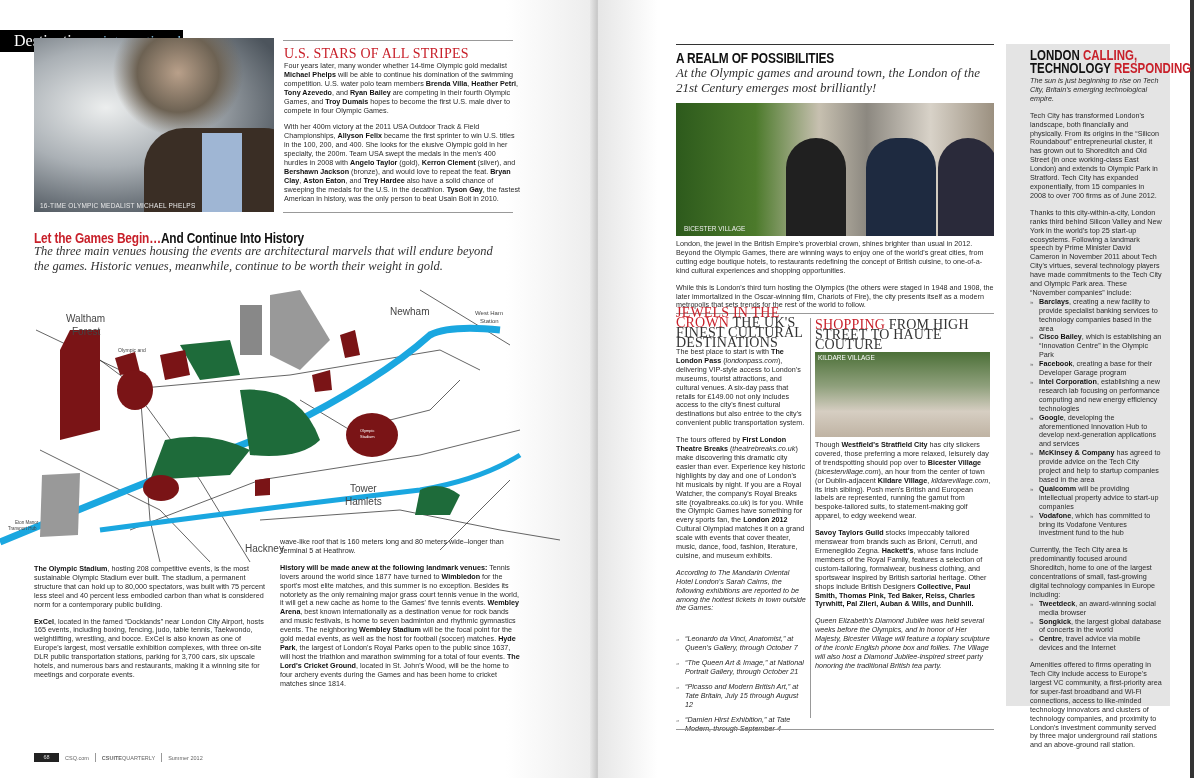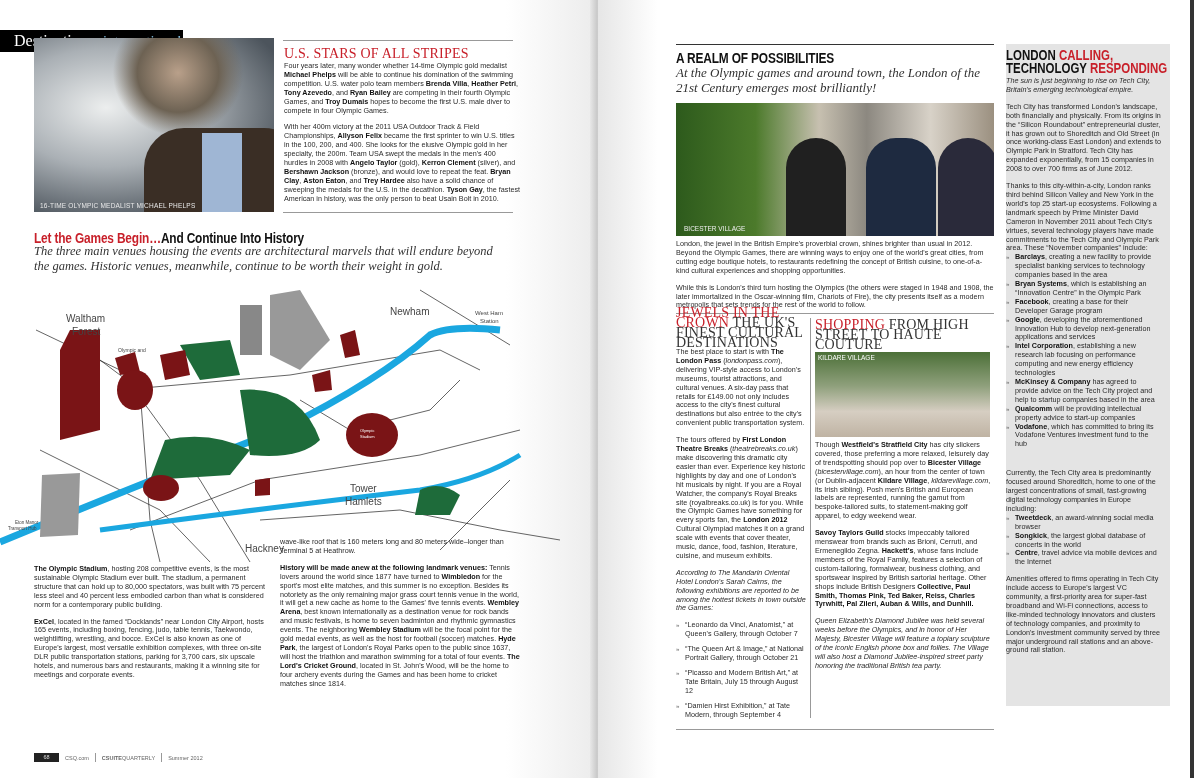--- a/index.html
+++ b/index.html
@@ -151,21 +151,21 @@
   <p class="body">London, the jewel in the British Empire's proverbial crown, shines brighter than usual in 2012.  Beyond the Olympic Games, there are winning ways to enjoy one of the world's great cities, from cutting edge boutique hotels, to restaurants redefining the concept of British cuisine, to one-of-a-kind cultural experiences and shopping opportunities.</p>
   <p class="body" style="margin-top:8px">While this is London's third turn hosting the Olympics (the others were staged in 1948 and 1908, the later immortalized in the Oscar-winning film, Chariots of Fire), the city presents itself as a modern metropolis that sets trends for the rest of the world to follow.</p>
 </div>
 <div class="hr" style="left:676px;top:313px;width:318px"></div>
 
 <div class="col" style="left:676px;top:308px;width:130px">
   <div class="redhead" style="line-height:10px"><span>JEWELS IN THE CROWN</span> <span style="color:#333">THE UK'S FINEST CULTURAL DESTINATIONS</span></div>
   <p class="body html" style="">The best place to start is with <b>The London Pass</b> (<i>londonpass.com</i>), delivering VIP-style access to London's museums, tourist attractions, and cultural venues. A six-day pass that retails for £149.00 not only includes access to the city's finest cultural destinations but also entrée to the city's convenient public transportation system.</p>
   <p class="body html" style="margin-top:8px">The tours offered by <b>First London Theatre Breaks</b> (<i>theatrebreaks.co.uk</i>) make discovering this dramatic city easier than ever. Experience key historic highlights by day and one of London's hit musicals by night. If you are a Royal Watcher, the company's Royal Breaks site (royalbreaks.co.uk) is for you.  While the Olympic Games have something for every sports fan, the <b>London 2012</b> Cultural Olympiad matches it on a grand scale with events that cover theater, music, dance, food, fashion, literature, cuisine, and museum exhibits.</p>
   <p class="body" style="margin-top:8px;font-style:italic">According to The Mandarin Oriental Hotel London's Sarah Cairns, the following exhibitions are reported to be among the hottest tickets in town outside the Games:</p>
-  <ul class="bul body" style="margin-top:8px;">
+  <ul class="bul body" style="margin-top:22px;font-style:italic">
     <li style="margin-bottom:6px">“Leonardo da Vinci, Anatomist,” at Queen's Gallery, through October 7</li>
     <li style="margin-bottom:6px">“The Queen Art &amp; Image,” at National Portrait Gallery, through October 21</li>
     <li style="margin-bottom:6px">“Picasso and Modern British Art,” at Tate Britain, July 15 through August 12</li>
     <li>“Damien Hirst Exhibition,” at Tate Modern, through September 4</li>
   </ul>
 </div>
 
 <div class="vrule" style="left:810px;top:318px;height:400px"></div>
 
 <div class="col" style="left:815px;top:320px;width:178px">
@@ -175,39 +175,39 @@
   <div class="cap">KILDARE VILLAGE</div>
 </div>
 <div class="col" style="left:815px;top:441px;width:178px">
   <p class="body html">Though <b>Westfield's Stratfield City</b> has city slickers covered, those preferring a more relaxed, leisurely day of trendspotting should pop over to <b>Bicester Village</b> (<i>bicestervillage.com</i>), an hour from the center of town (or Dublin-adjacent <b>Kildare Village</b>, <i>kildarevillage.com</i>, its Irish sibling). Posh men's British and European labels are represented, running the gamut from bespoke-tailored suits, to statement-making golf apparel, to edgy weekend wear.</p>
   <p class="body html" style="margin-top:8px"><b>Savoy Taylors Guild</b> stocks impeccably tailored menswear from brands such as Brioni, Cerruti, and Ermenegildo Zegna. <b>Hackett's</b>, whose fans include members of the Royal Family, features a selection of custom-tailoring, formalwear, business clothing, and sportswear inspired by British sartorial heritage. Other shops include British Designers <b>Collective, Paul Smith, Thomas Pink, Ted Baker, Reiss, Charles Tyrwhitt, Pal Zileri, Auban &amp; Wills, and Dunhill.</b></p>
   <p class="body" style="margin-top:8px;font-style:italic">Queen Elizabeth's Diamond Jubilee was held several weeks before the Olympics, and in honor of Her Majesty, Bicester Village will feature a topiary sculpture of the iconic English phone box and follies. The Village will also host a Diamond Jubilee-inspired street party honoring the traditional British tea party.</p>
 </div>
 <div class="hr" style="left:676px;top:729px;width:318px"></div>
 
 <div class="sidebar">
-  <div style="padding:5px 8px 0 0">
+  <div style="padding:5px 8px 0 24px">
     <div class="sb-title">
       <div style="text-transform:uppercase"><span>London </span><span class="r">Calling,</span></div>
       <div style="text-transform:uppercase"><span>Technology </span><span class="r">Responding</span></div>
     </div>
     <p class="body" style="font-style:italic;margin-top:2px">The sun is just beginning to rise on Tech City, Britain's emerging technological empire.</p>
     <p class="body" style="margin-top:8px">Tech City has transformed London's landscape, both financially and physically. From its origins in the “Silicon Roundabout” entrepreneurial cluster, it has grown out to Shoreditch and Old Street (in once working-class East London) and extends to Olympic Park in Stratford. Tech City has expanded exponentially, from 15 companies in 2008 to over 700 firms as of June 2012.</p>
     <p class="body" style="margin-top:8px">Thanks to this city-within-a-city, London ranks third behind Silicon Valley and New York in the world's top 25 start-up ecosystems. Following a landmark speech by Prime Minister David Cameron in November 2011 about Tech City's virtues, several technology players have made commitments to the Tech City and Olympic Park area. These “November companies” include:</p>
     <ul class="bul body">
       <li class="html"><b>Barclays</b>, creating a new facility to provide specialist banking services to technology companies based in the area</li>
-      <li class="html"><b>Bryan Systems</b>, which is establishing an “Innovation Centre” in the Olympic Park</li>
+      <li class="html"><b>Cisco Bailey</b>, which is establishing an “Innovation Centre” in the Olympic Park</li>
       <li class="html"><b>Facebook</b>, creating a base for their Developer Garage program</li>
+      <li class="html"><b>Intel Corporation</b>, establishing a new research lab focusing on performance computing and new energy efficiency technologies</li>
       <li class="html"><b>Google</b>, developing the aforementioned Innovation Hub to develop next-generation applications and services</li>
-      <li class="html"><b>Intel Corporation</b>, establishing a new research lab focusing on performance computing and new energy efficiency technologies</li>
       <li class="html"><b>McKinsey &amp; Company</b> has agreed to provide advice on the Tech City project and help to startup companies based in the area</li>
       <li class="html"><b>Qualcomm</b> will be providing intellectual property advice to start-up companies</li>
       <li class="html"><b>Vodafone</b>, which has committed to bring its Vodafone Ventures investment fund to the hub</li>
     </ul>
-    <p class="body" style="margin-top:20px">Currently, the Tech City area is predominantly focused around Shoreditch, home to one of the largest concentrations of small, fast-growing digital technology companies in Europe including:</p>
+    <p class="body" style="margin-top:8px">Currently, the Tech City area is predominantly focused around Shoreditch, home to one of the largest concentrations of small, fast-growing digital technology companies in Europe including:</p>
     <ul class="bul body">
       <li class="html"><b>Tweetdeck</b>, an award-winning social media browser</li>
       <li class="html"><b>Songkick</b>, the largest global database of concerts in the world</li>
       <li class="html"><b>Centre</b>, travel advice via mobile devices and the Internet</li>
     </ul>
     <p class="body" style="margin-top:8px">Amenities offered to firms operating in Tech City include access to Europe's largest VC community, a first-priority area for super-fast broadband and Wi-Fi connections, access to like-minded technology innovators and clusters of technology companies, and proximity to London's investment community served by three major underground rail stations and an above-ground rail station.</p>
   </div>
 </div>
 
 </body></html>

